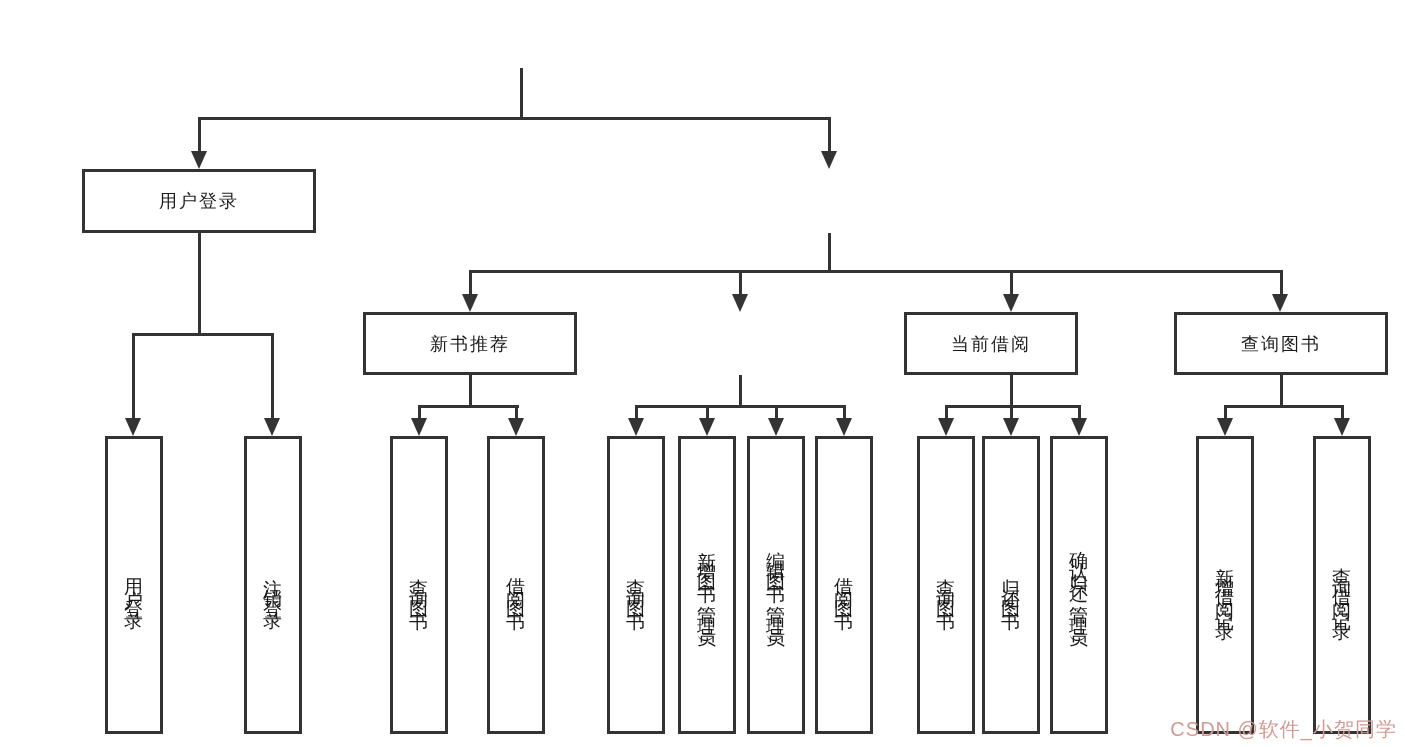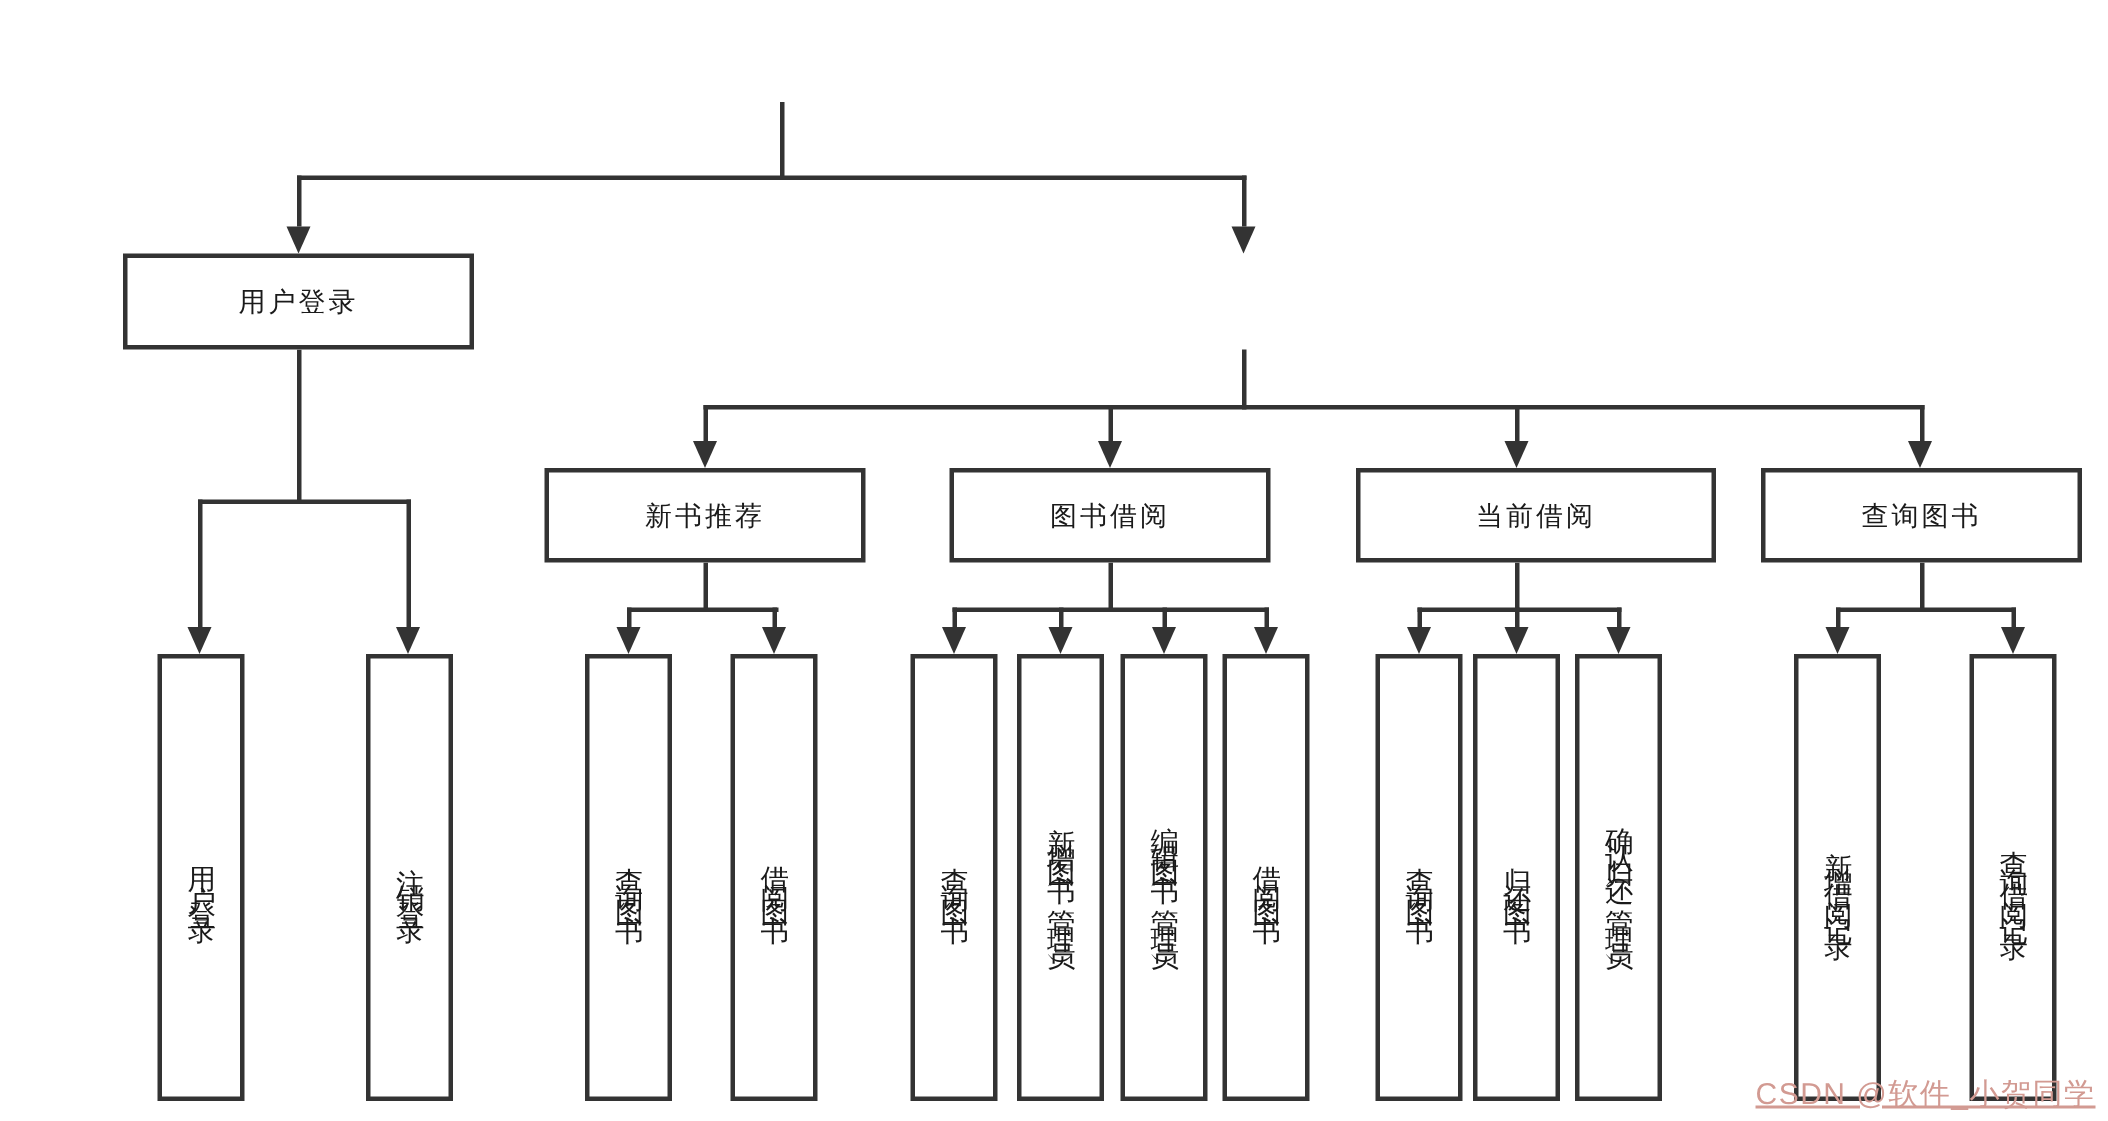--- a/index.html
+++ b/index.html
@@ -44,21 +44,20 @@
     border-top: 18px solid #333333;
   }
   .watermark {
     position: absolute;
     right: 8px;
     bottom: 4px;
     font-size: 20px;
     color: #d29a92;
     letter-spacing: 1px;
     white-space: nowrap;
-    text-decoration: underline;
   }
 </style>
 </head>
 <body>
 
 <div id="stage">
 
   <div class="vline" style="left:520px; top:68px;  height:52px;"></div>
   <div class="hline" style="left:198px; top:117px; width:633px;"></div>
   <div class="vline" style="left:198px; top:117px; height:34px;"></div>
@@ -117,24 +116,21 @@
   <div class="arrow" style="left:1334px; top:418px;"></div>
 
 
   <div class="box hbox" style="left:82px; top:169px; width:234px; height:64px;">
     <span>用户登录</span>
   </div>
 
   <div class="box hbox" style="left:363px; top:312px; width:214px; height:63px;">
     <span>新书推荐</span>
   </div>
-  <div class="box hbox" style="left:633px; top:312px; width:214px; height:63px;">
-    <span>图书借阅</span>
-  </div>
-  <div class="box hbox" style="left:904px; top:312px; width:240px; height:63px;">
+  <div class="box hbox" style="left:904px; top:312px; width:174px; height:63px;">
     <span>当前借阅</span>
   </div>
   <div class="box hbox" style="left:1174px; top:312px; width:214px; height:63px;">
     <span>查询图书</span>
   </div>
 
   <div class="box vbox" style="left:105px; top:436px; width:58px; height:298px;">
     <span>用户登录</span>
   </div>
   <div class="box vbox" style="left:244px; top:436px; width:58px; height:298px;">

